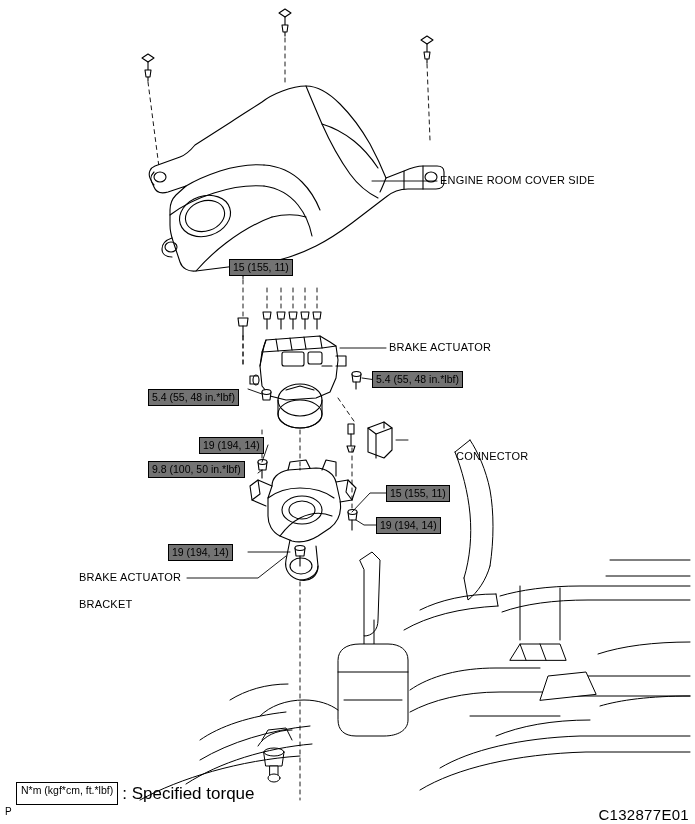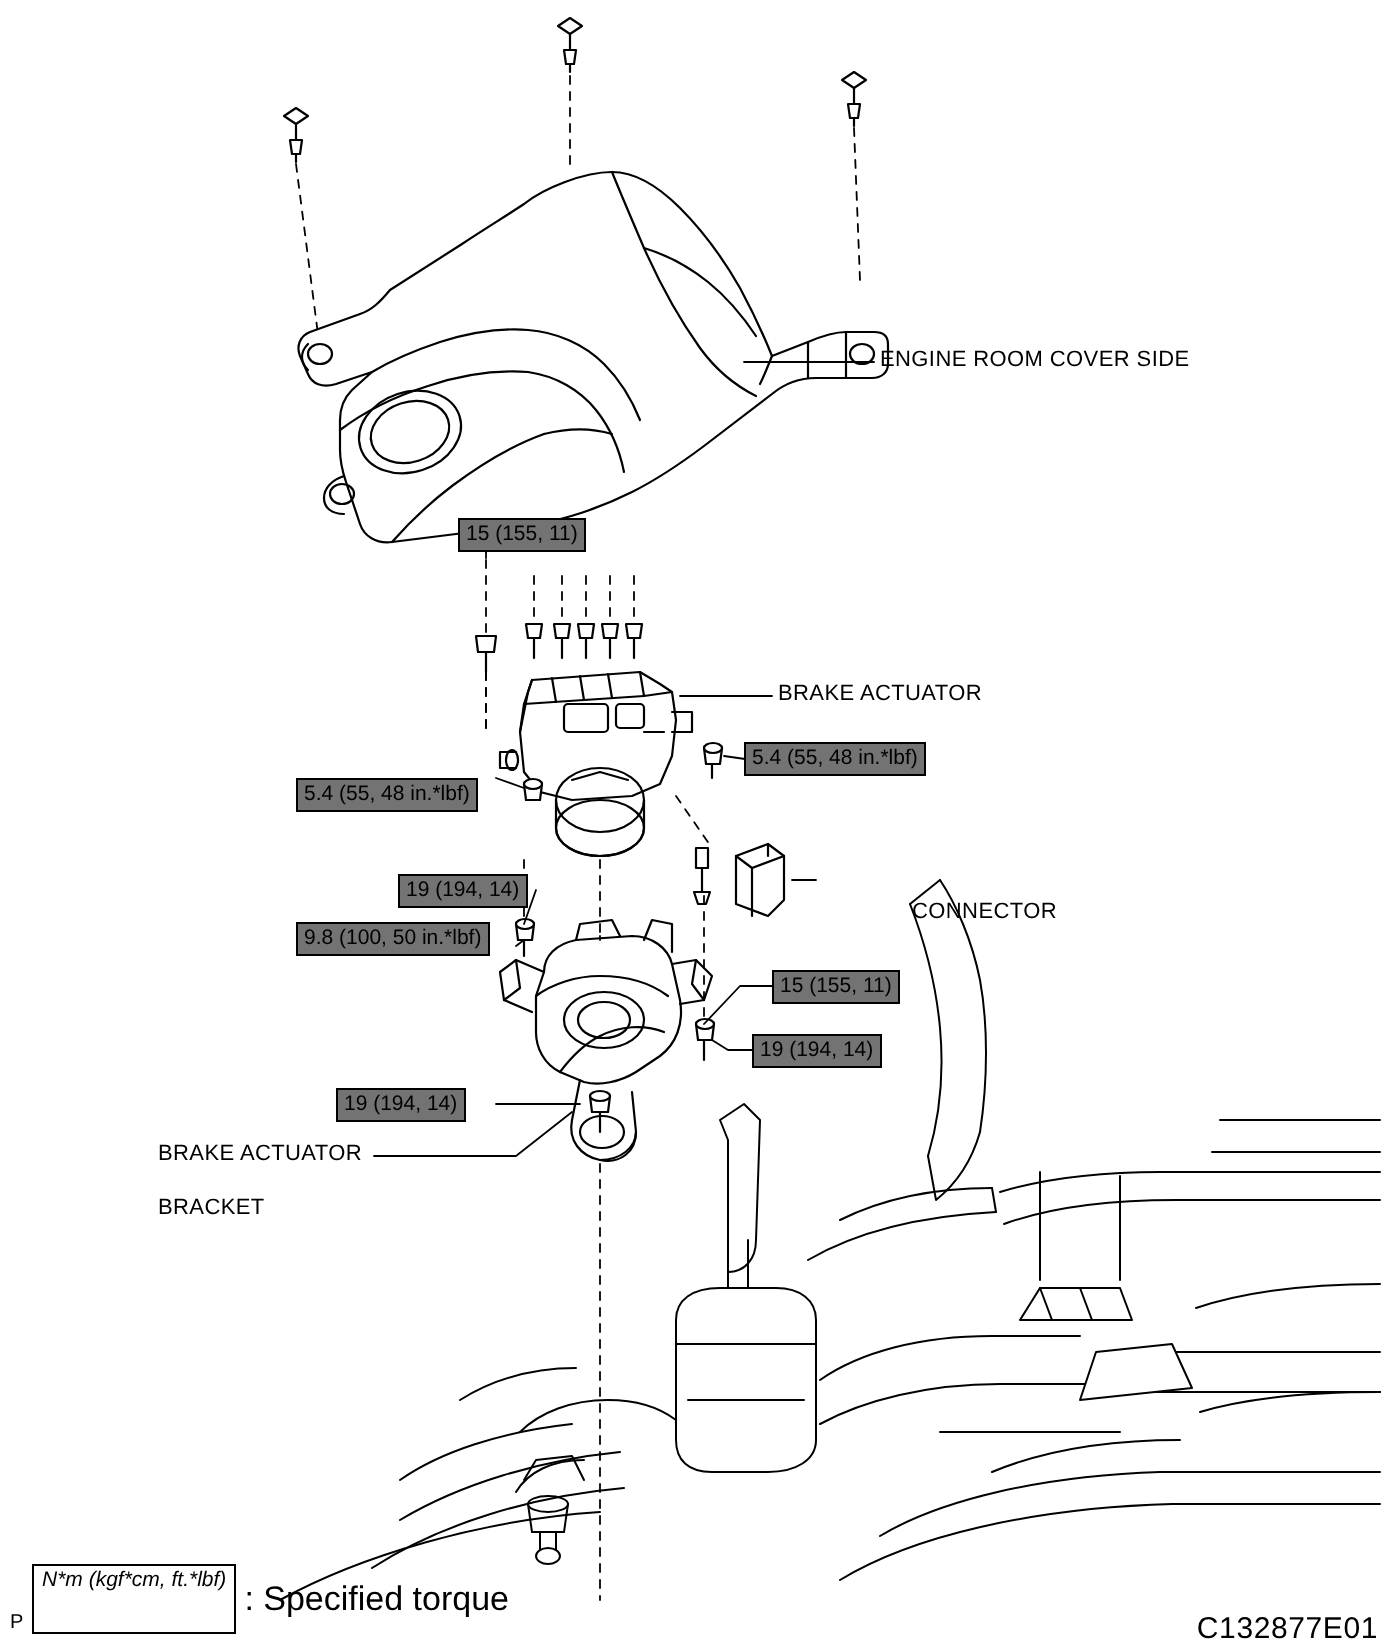--- a/index.html
+++ b/index.html
@@ -61,24 +61,23 @@
   .legend-wrap {
     position: absolute;
     left: 16px;
     top: 782px;
     display: flex;
     align-items: center;
     font-size: 11px;
   }
   .legend-box {
     border: 1px solid #000;
-    padding: 1px 4px 20px 4px;
+    padding: 1px 4px 8px 4px;
     font-size: 10.5px;
     line-height: 12px;
-    font-style: italic;
   }
   .legend-text {
     margin-left: 4px;
     font-size: 17px;
   }
 </style>
 </head>
 <body>
 
 <div id="stage">

